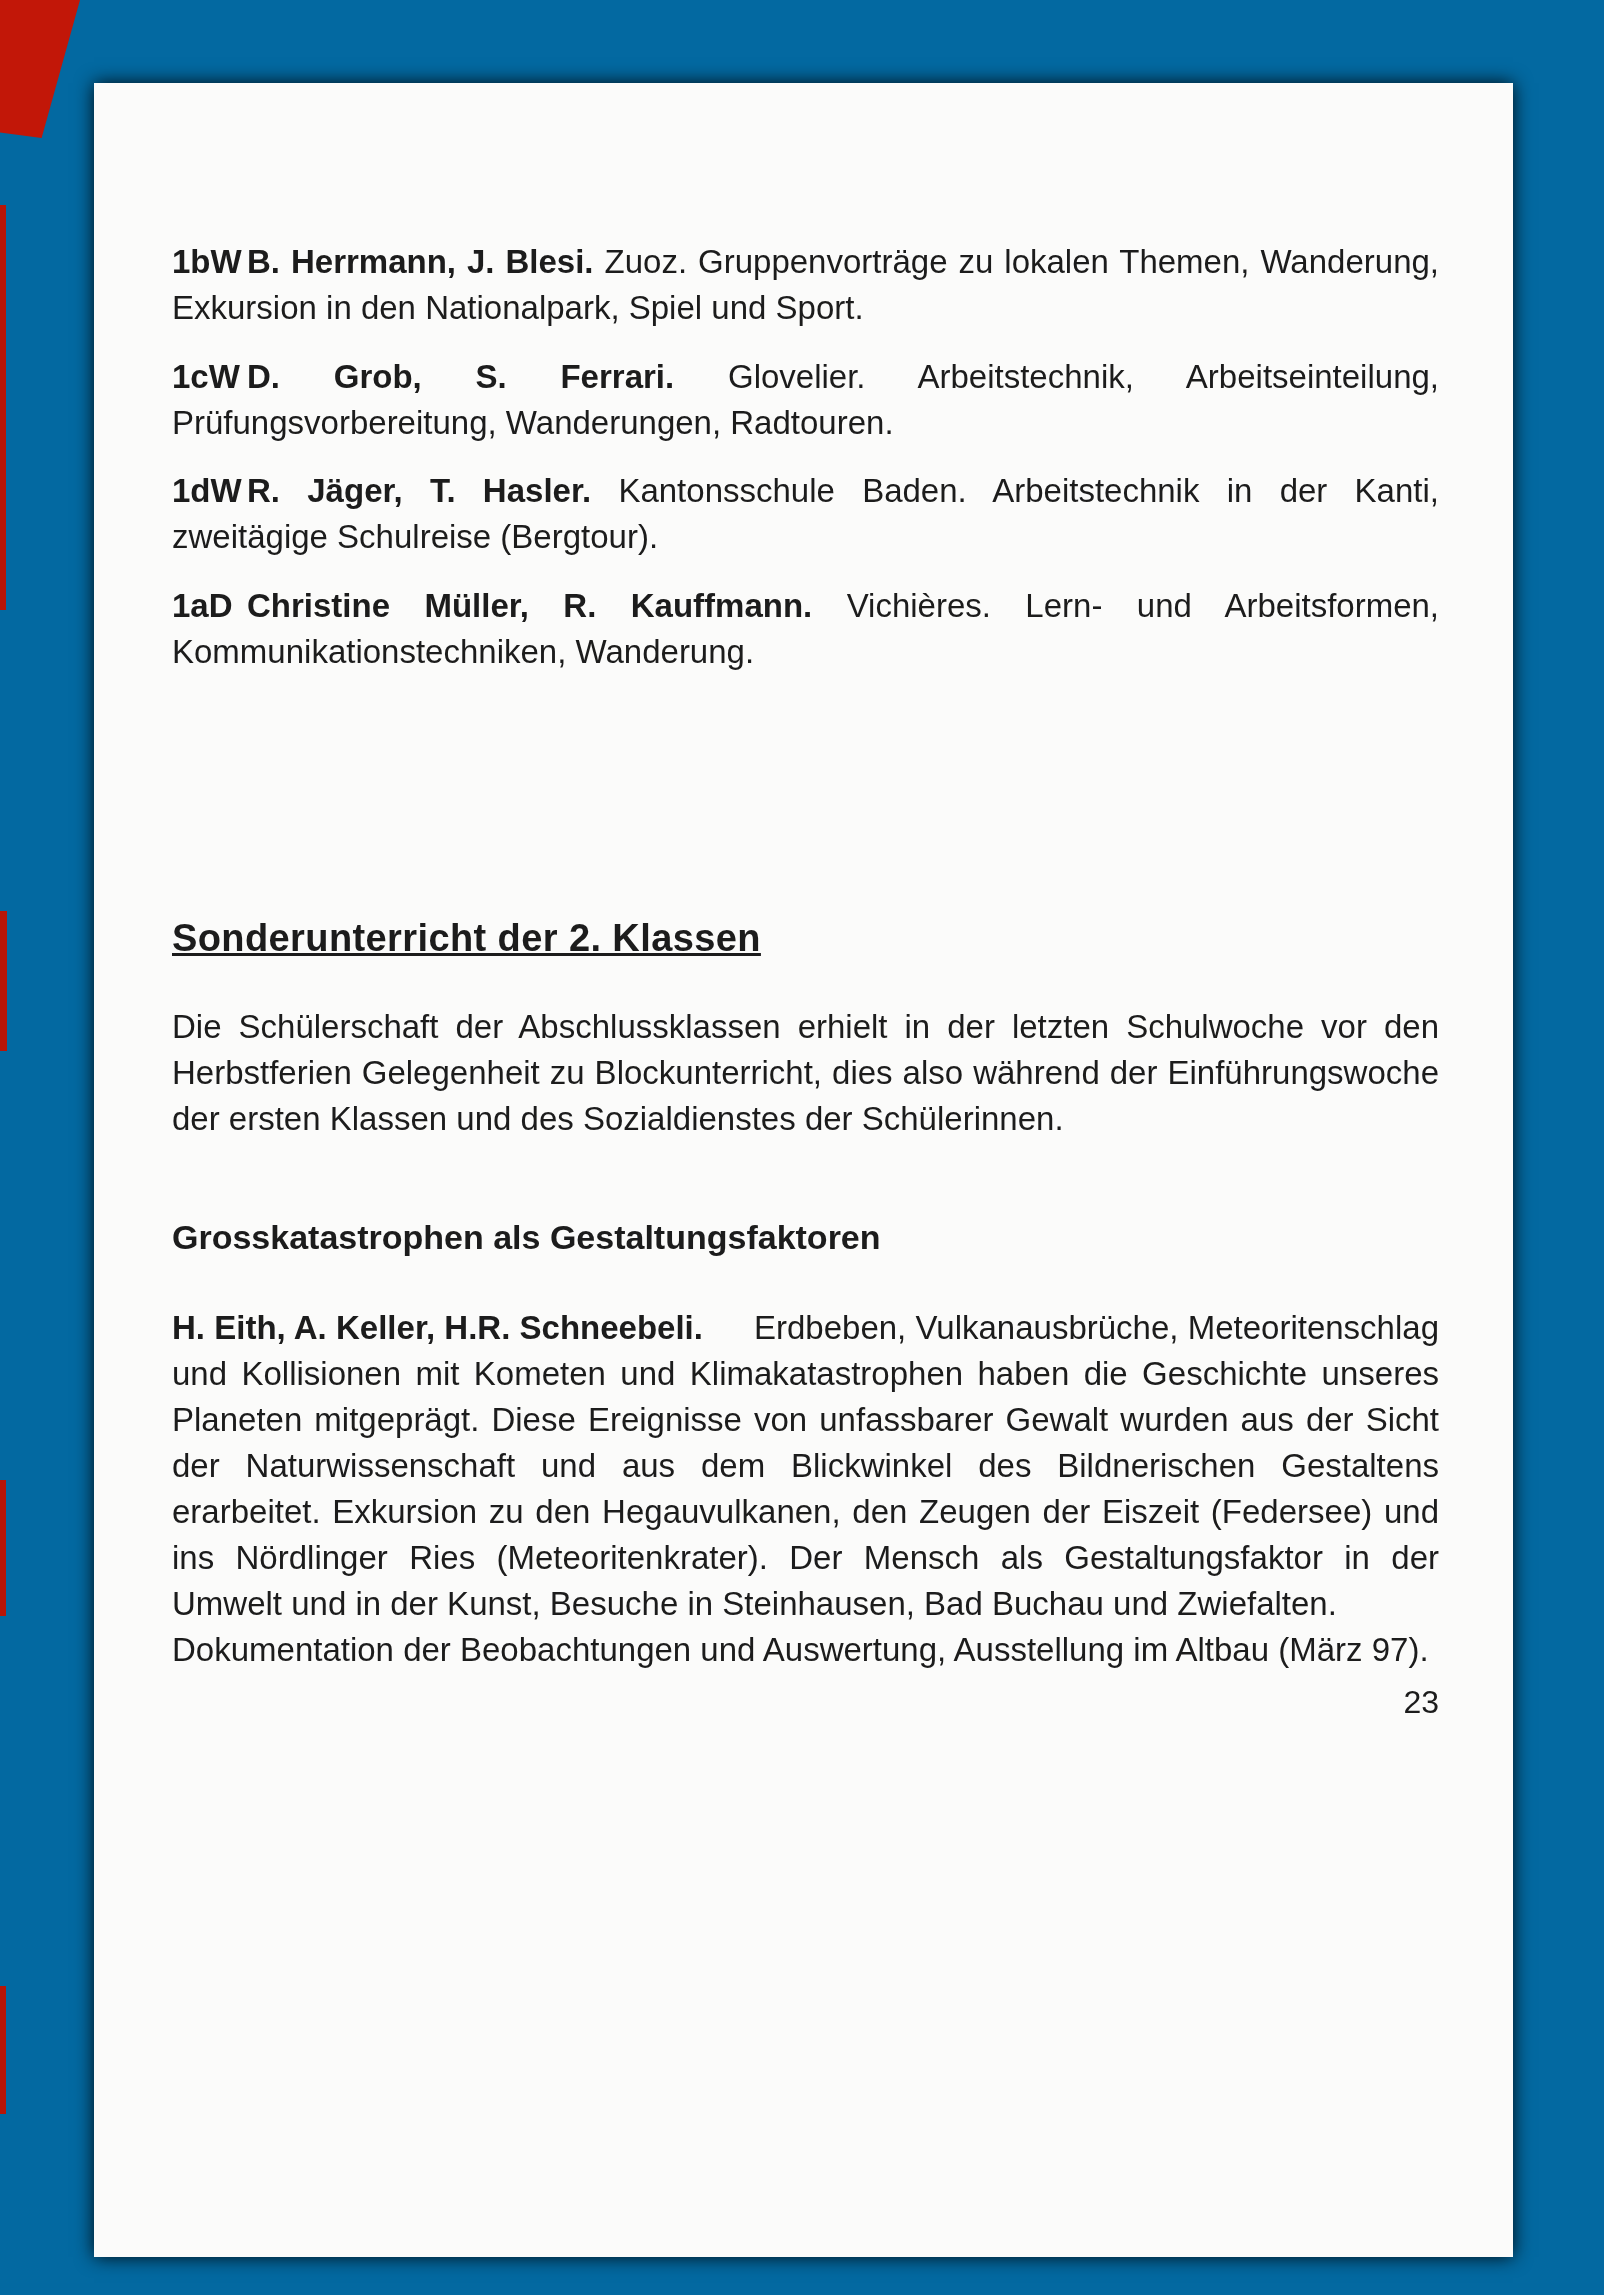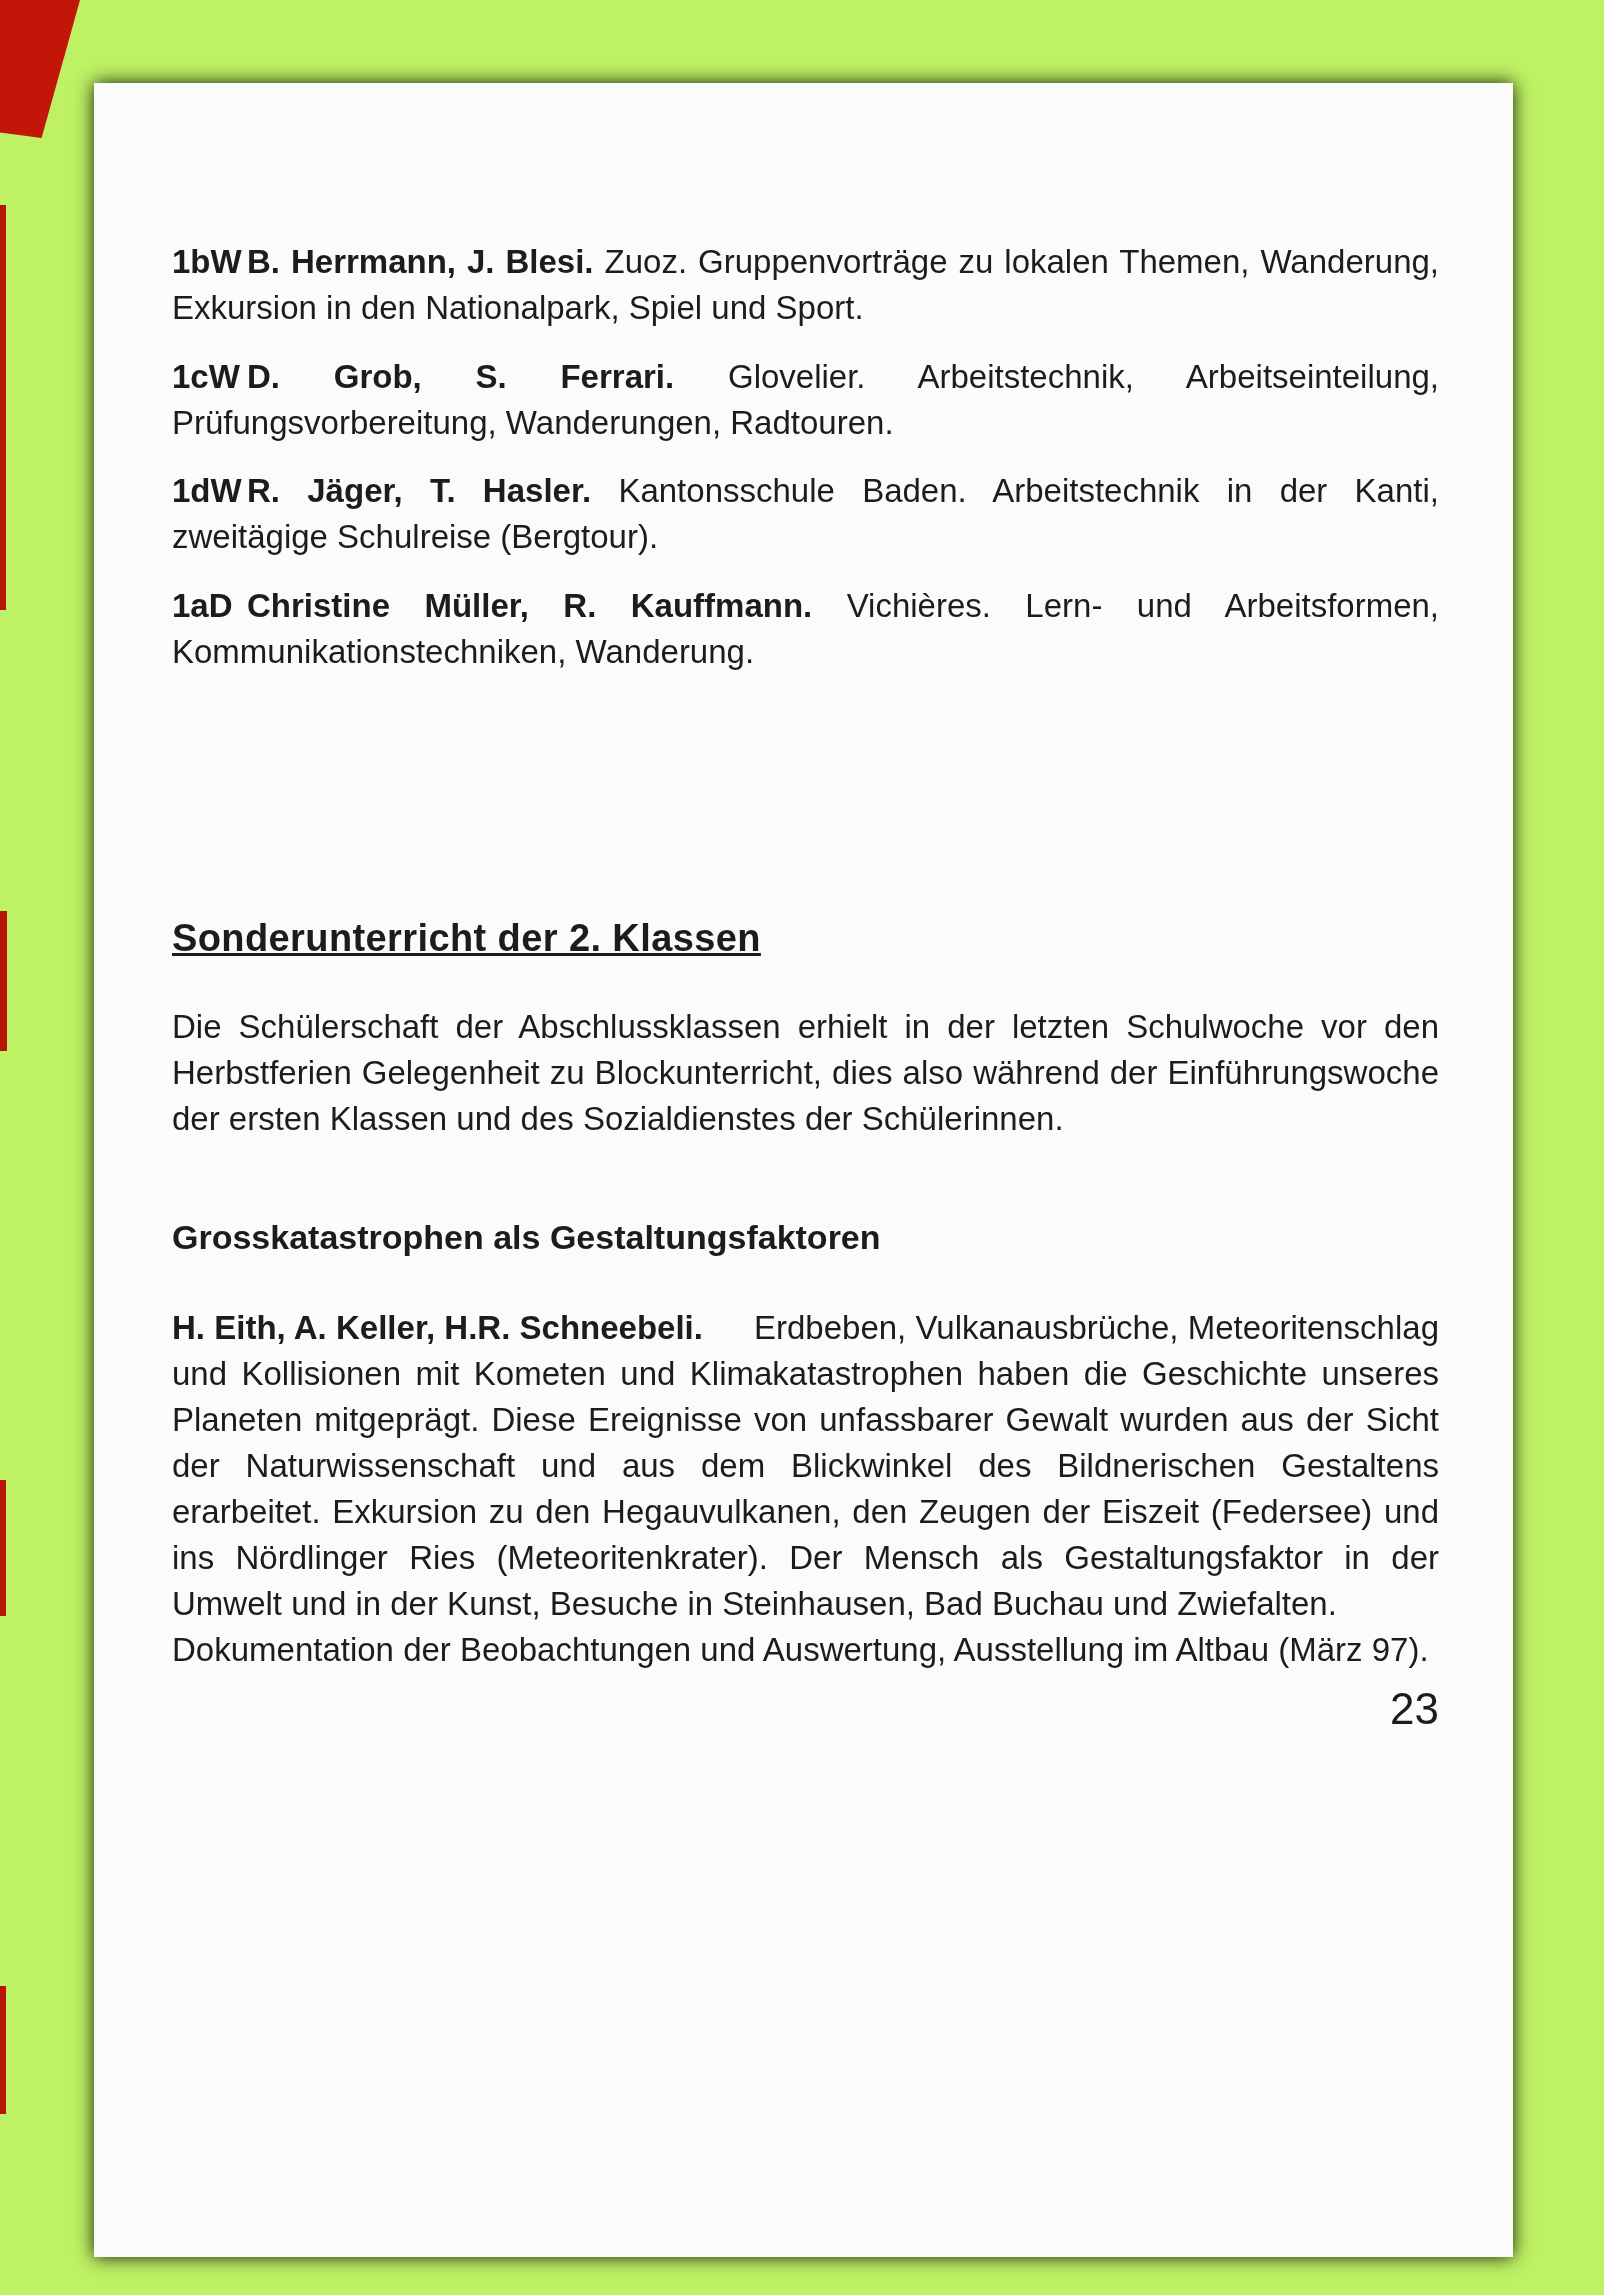--- a/index.html
+++ b/index.html
@@ -5,21 +5,21 @@
   * { margin: 0; padding: 0; box-sizing: border-box; }
   html, body {
     width: 1605px; height: 2295px;
     background: #030303;
     font-family: "Liberation Sans", "DejaVu Sans", sans-serif;
     position: relative;
     overflow: hidden;
   }
   .scan {
     position: absolute; inset: 0;
-    background: #bef264;
+    background: #0369a1;
   }
   .red-corner {
     position: absolute; left: 0; top: 0;
     width: 80px; height: 138px;
     background: #c21708;
     clip-path: polygon(0 0, 100% 0, 52% 100%, 0 96%);
   }
   .red-sliver {
     position: absolute; left: 0;
     background: #b81507;
@@ -68,21 +68,21 @@
     font-size: 34px;
     line-height: 42px;
     font-weight: bold;
     margin-top: 74px;
     margin-bottom: 47px;
   }
   .authors { font-weight: bold; }
   .author-gap { display: inline-block; width: 51px; }
   .page-number {
     margin-top: 11.2px;
-    font-size: 44px;
+    font-size: 32px;
     text-align: right;
   }
 </style>
 </head>
 <body>
 
 <div class="scan">
   <div class="red-corner"></div>
   <div class="red-sliver s1"></div>
   <div class="red-sliver s2"></div>

